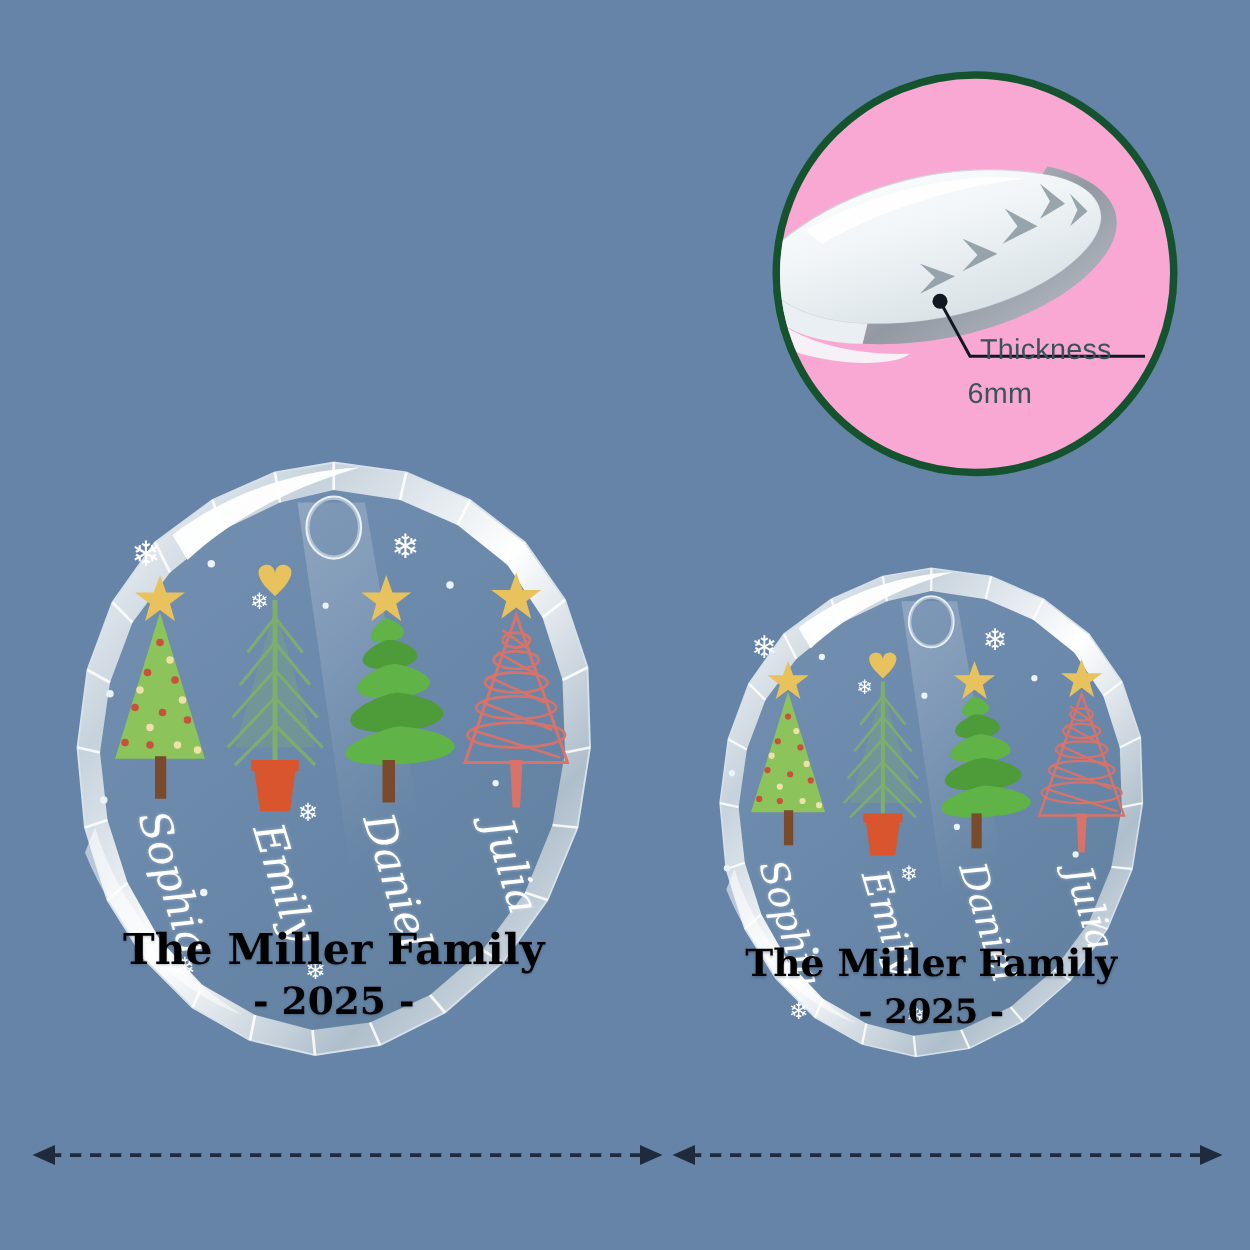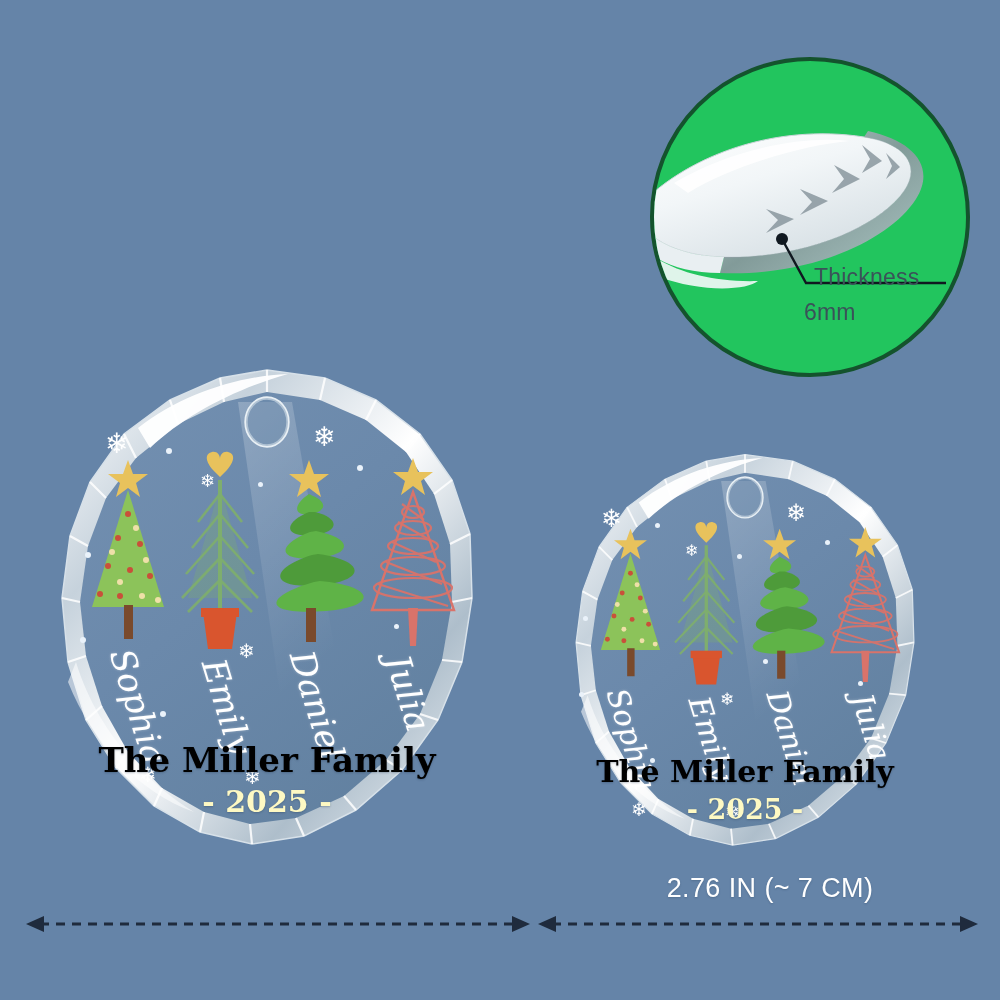--- a/index.html
+++ b/index.html
@@ -22,24 +22,24 @@
     line-height:0.92;
     letter-spacing:1px;
     transform:scaleX(1.06);
     transform-origin:left center;
     text-shadow:3px 4px 4px rgba(40,62,88,.35);
     white-space:nowrap;
   }
 
   
   #thickness-callout{
-    position:absolute;left:650px;top:57px;width:312px;height:312px;
+    position:absolute;left:618px;top:57px;width:312px;height:312px;
     border-radius:50%;
-    background:#22c55e;
-    border:4px solid #14532d;
+    background:#f9a8d4;
+    border:6px solid #14532d;
     overflow:hidden;
   }
   #thickness-callout .glass-svg{position:absolute;left:0;top:0;}
   .callout-label{
     position:absolute;color:#3a5259;
     font-family:"Liberation Sans",sans-serif;
     font-size:23px;letter-spacing:.2px;white-space:nowrap;
   }
   #thickness-word{left:160px;top:203px;}
   #thickness-value{left:150px;top:238px;}
@@ -60,21 +60,21 @@
   .family-line{
     position:absolute;left:0;width:100%;text-align:center;
     color:#000000;
     font-family:"DejaVu Serif",serif;
     font-weight:700;
     white-space:nowrap;
     text-shadow:0 1px 2px rgba(30,50,75,.30);
   }
   .year-line{
     position:absolute;left:0;width:100%;text-align:center;
-    color:#fef9c3;
+    color:#000000;
     font-family:"DejaVu Serif",serif;
     font-weight:700;
     white-space:nowrap;
     text-shadow:0 1px 2px rgba(30,50,75,.30);
   }
   .flake{position:absolute;color:#ffffff;line-height:1;user-select:none;}
   .dot{position:absolute;border-radius:50%;background:#eaf2fa;}
 
   
   .dim-label{
@@ -446,20 +446,19 @@
       <div class="year-line" style="top:346px;font-size:27px;">- 2025 -</div>
     </div>
   </div>
 
   <svg class="dim-arrow" style="left:24px;top:912px;" width="508" height="24" viewBox="0 0 508 24">
     <line x1="16" y1="12" x2="492" y2="12" stroke="#1f2b3d" stroke-width="3" stroke-dasharray="9 7"></line>
     <polygon points="2,12 20,4 20,20" fill="#1f2b3d"></polygon>
     <polygon points="506,12 488,4 488,20" fill="#1f2b3d"></polygon>
   </svg>
 
-  <div class="dim-label" style="left:560px;top:873px;width:420px;">2.76 IN  (~ 7 CM)</div>
   <svg class="dim-arrow" style="left:536px;top:912px;" width="444" height="24" viewBox="0 0 444 24">
     <line x1="16" y1="12" x2="428" y2="12" stroke="#1f2b3d" stroke-width="3" stroke-dasharray="9 7"></line>
     <polygon points="2,12 20,4 20,20" fill="#1f2b3d"></polygon>
     <polygon points="442,12 424,4 424,20" fill="#1f2b3d"></polygon>
   </svg>
 
 </div>
 
 </body></html>

